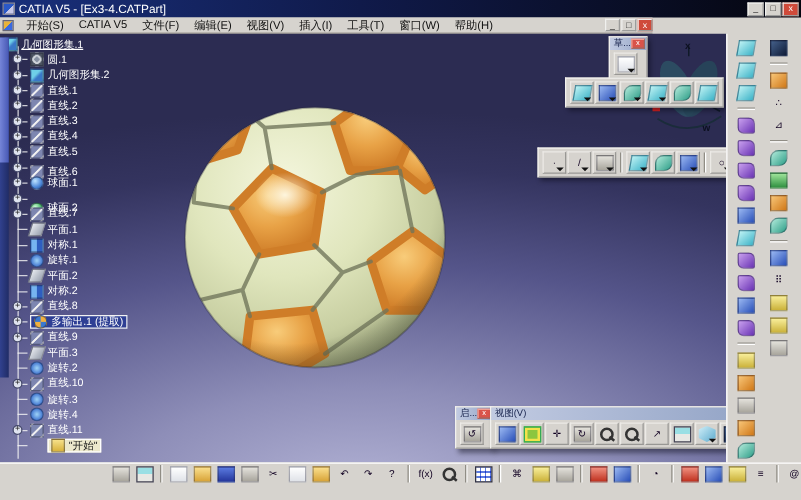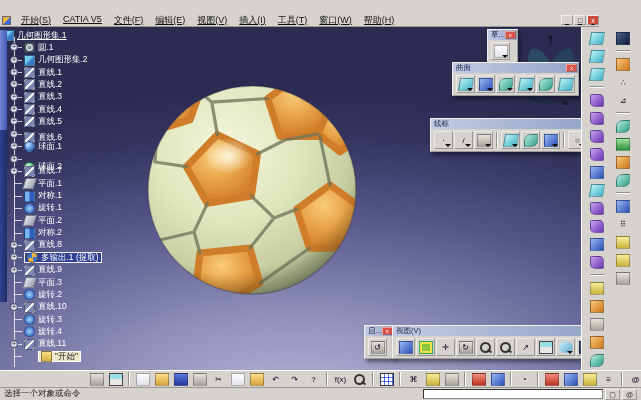--- a/index.html
+++ b/index.html
@@ -9,22 +9,22 @@
   
   #titlebar{position:absolute;left:0;top:0;width:641px;height:14px;
     background:linear-gradient(90deg,#19307c 0%,#101a4a 45%,#05060f 100%);
     color:#fff;font-size:9.5px;display:flex;align-items:center;padding:0 2px;}
   #title-icon{width:10px;height:10px;margin-right:3px;background:linear-gradient(135deg,#2a58c8 55%,#c8c8e8 55%);border:1px solid #889;}
   .winbtns{margin-left:auto;display:flex;gap:1px;}
   .wbtn{width:13px;height:11px;background:#d6d3ce;border:1px outset #f0f0ee;font-size:7px;line-height:9px;text-align:center;color:#111;}
   .wbtn.close{background:#cf4a3a;color:#fff;}
 
   
-  #menubar{position:absolute;left:0;top:14px;width:599px;height:13px;background:#d6d3ce;
-    border-bottom:1px solid #9b988f;display:flex;align-items:center;font-size:9px;color:#111;text-decoration:underline;}
+  #menubar{position:absolute;left:0;top:14px;width:522px;height:13px;background:#d6d3ce;
+    border-bottom:1px solid #9b988f;display:flex;align-items:center;font-size:9px;color:#111;}
   #menubar .doc-icon{width:9px;height:9px;margin:0 4px 0 2px;background:linear-gradient(135deg,#e8b33a 50%,#3a6ae0 50%);border:1px solid #667;}
   .menu-item{padding:0 6px;white-space:nowrap;}
   #menubar .winbtns .wbtn{width:12px;height:10px;}
 
   
   #main{position:absolute;left:0;top:27px;width:641px;height:343px;}
   #viewport{position:absolute;left:0;top:0;width:581px;height:343px;overflow:hidden;
     background:radial-gradient(120% 90% at 50% 108%, #b4b4d6 0%, #8e8eb8 28%, #55558a 60%, #34345f 85%, #2c2c52 100%);}
 
   
@@ -105,20 +105,29 @@
   #statusbar{position:absolute;left:0;top:387px;width:641px;height:13px;background:#d6d3ce;border-top:1px solid #9b988f;
     display:flex;align-items:center;font-size:8.5px;color:#222;padding:0 4px;}
   #cmd-input{margin-left:auto;width:180px;height:10px;border:1px inset #888;background:#fff;font-size:8px;padding:0 2px;}
   .sbtn{width:15px;height:11px;background:#d6d3ce;border:1px outset #f0efec;margin-left:2px;font-size:7px;line-height:9px;text-align:center;color:#333;}
 </style>
 </head>
 <body>
 
 <div id="app">
 
+  <div id="titlebar">
+    <div id="title-icon"></div>
+    <span>CATIA V5 - [Ex3-4.CATPart]</span>
+    <div class="winbtns" id="title-controls">
+        <div class="wbtn">_</div>
+        <div class="wbtn">□</div>
+        <div class="wbtn close">x</div>
+      </div>
+  </div>
 
   <div id="menubar">
     <div class="doc-icon"></div>
     <div id="menu-items" style="display:flex;">
         <span class="menu-item">开始(S)</span>
         <span class="menu-item">CATIA V5</span>
         <span class="menu-item">文件(F)</span>
         <span class="menu-item">编辑(E)</span>
         <span class="menu-item">视图(V)</span>
         <span class="menu-item">插入(I)</span>
@@ -232,21 +241,21 @@
               <span>直线.2</span>
             </div>
             <div class="stub" style="left: 14px; top: 69.75px;"></div>
             <div class="expander" style="left: 10px; top: 65.75px;">+</div>
             <div class="trow" style="left: 24px; top: 64.75px;">
               <div class="ticon t-line"></div>
               <span>直线.3</span>
             </div>
             <div class="stub" style="left: 14px; top: 82.1px;"></div>
             <div class="expander" style="left: 10px; top: 78.1px;">+</div>
-            <div class="trow" style="left: 24px; top: 77.1px;">
+            <div class="trow" style="left: 24px; top: 77.1px; align-items: flex-end;">
               <div class="ticon t-line"></div>
               <span>直线.4</span>
             </div>
             <div class="stub" style="left: 14px; top: 94.45px;"></div>
             <div class="expander" style="left: 10px; top: 90.45px;">+</div>
             <div class="trow" style="left: 24px; top: 89.45px;">
               <div class="ticon t-line"></div>
               <span>直线.5</span>
             </div>
             <div class="stub" style="left: 14px; top: 106.8px;"></div>
@@ -366,24 +375,20 @@
               <div class="tb-close">x</div>
             </div>
             <div class="tb-body">
               <div class="tbtn">
                 <div class="mi s-page"></div>
                 <div class="marrow"></div>
               </div>
             </div>
           </div>
           <div class="ftb" style="left: 452px; top: 35px;">
-            <div class="tb-title">
-              <span>曲面</span>
-              <div class="tb-close">x</div>
-            </div>
             <div class="tb-body">
               <div class="tbtn">
                 <div class="mi s-cyan"></div>
                 <div class="marrow"></div>
               </div>
               <div class="tbtn">
                 <div class="mi s-blue"></div>
                 <div class="marrow"></div>
               </div>
               <div class="tbtn">
@@ -396,23 +401,20 @@
               </div>
               <div class="tbtn">
                 <div class="mi s-teal"></div>
               </div>
               <div class="tbtn">
                 <div class="mi s-cyan"></div>
               </div>
             </div>
           </div>
           <div class="ftb" style="left: 430px; top: 91px;">
-            <div class="tb-title">
-              <span>线框</span>
-            </div>
             <div class="tb-body">
               <div class="tbtn">
                 <div class="mi s-none">
                   <span>·</span>
                 </div>
                 <div class="marrow"></div>
               </div>
               <div class="tbtn">
                 <div class="mi s-none">
                   <span>/</span>
@@ -719,19 +721,13 @@
         <span class="bsep"></span>
         <span class="bbtn">
           <div class="mi s-none">
             <span>@</span>
           </div>
         </span>
       </span>
 
   </div>
 
-  <div id="statusbar">
-    <span>选择一个对象或命令</span>
-    <input id="cmd-input" type="text" placeholder="" style="">
-    <span class="sbtn">▢</span>
-    <span class="sbtn">@</span>
-  </div>
 </div>
 
 </body></html>

